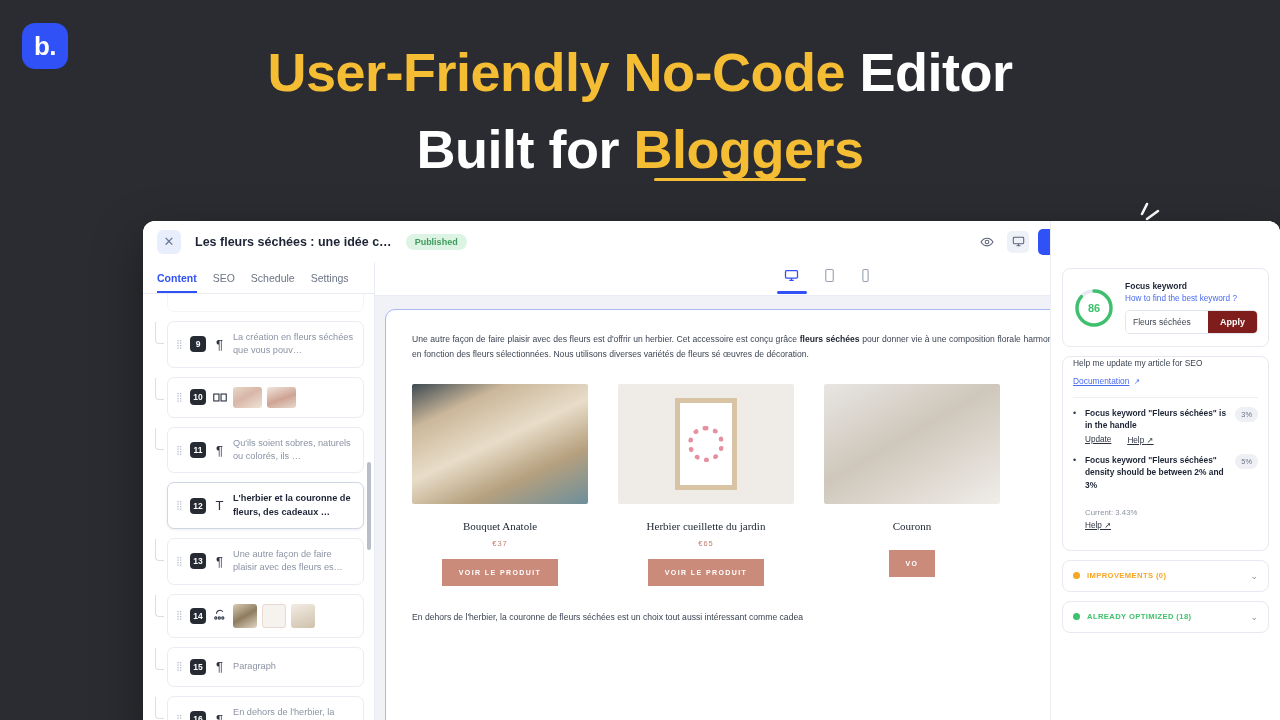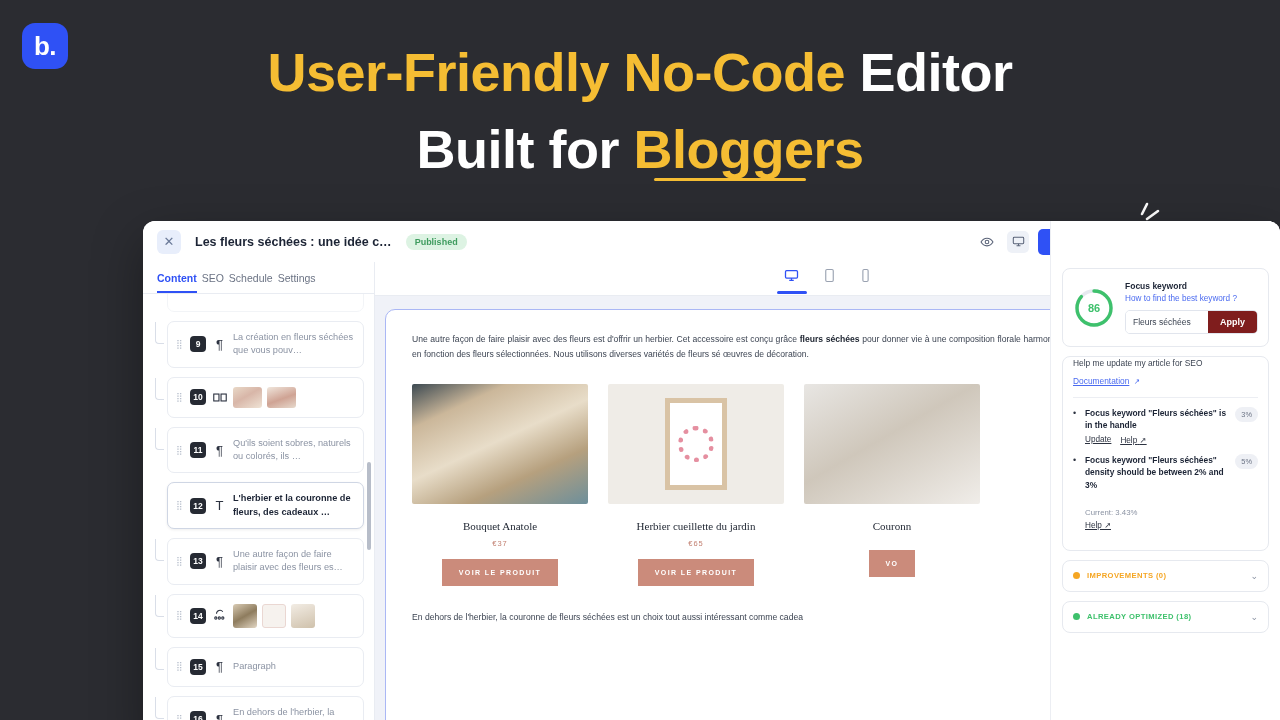--- a/index.html
+++ b/index.html
@@ -89,21 +89,21 @@
   }
 
   
   .app-body { position: relative; display: flex; height: 479px; width: 100%; }
 
   
   .left-panel {
     position: relative; width: 232px; flex: 0 0 232px;
     background: #ffffff; border-right: 1px solid #e9ecf2;
   }
-  .tabs { display: flex; gap: 5px; padding: 10px 14px 0 14px; border-bottom: 1px solid #e9ecf2; }
+  .tabs { display: flex; gap: 16px; padding: 10px 14px 0 14px; border-bottom: 1px solid #e9ecf2; }
   .tab { font-size: 10.5px; color: #6b7384; padding-bottom: 7px; cursor: pointer; white-space: nowrap; }
   .tab.active { color: #2f51f5; font-weight: 600; border-bottom: 2px solid #2f51f5; }
 
   .blocks { position: relative; padding: 6px 10px 0 24px; height: 438px; overflow: hidden; }
   .block {
     position: relative; background: #fff; border: 1px solid #e9ecf2; border-radius: 7px;
     margin-bottom: 9px; padding: 9px 8px; display: flex; align-items: center; gap: 6px;
     cursor: pointer; min-height: 40px;
   }
   .block.selected { border-color: #cfd6e4; box-shadow: 0 1px 3px rgba(0,0,0,0.07); }
@@ -151,21 +151,21 @@
   }
   .page-inner { padding: 22px 26px 0 26px; }
   .art-h2 {
     font-family: "Liberation Serif", serif; font-size: 13.5px; color: #1d2430;
     margin-bottom: 13px;
   }
   .art-p {
     font-size: 8.6px; line-height: 1.75; color: #3c4452; text-align: justify;
   }
   .art-p b { color: #1d2430; }
-  .prod-row { display: flex; gap: 20px; margin-top: 22px; }
+  .prod-row { display: flex; gap: 30px; margin-top: 22px; }
   .prod { width: 176px; flex: 0 0 176px; text-align: center; }
   .prod-img { width: 176px; height: 120px; border-radius: 2px; background-size: cover; background-position: center; }
   .prod-name { font-family: "Liberation Serif", serif; font-size: 11px; color: #1d2430; margin-top: 16px; }
   .prod-price { font-size: 7.5px; color: #c38172; letter-spacing: 1px; margin-top: 7px; }
   .prod-btn {
     display: inline-block; margin-top: 11px; background: #cb8b7b; color: #fff;
     font-size: 7px; font-weight: 700; letter-spacing: 1.4px; padding: 10px 17px;
     cursor: pointer; white-space: nowrap;
   }
   .art-p2 { margin-top: 24px; font-size: 8.6px; line-height: 1.75; color: #3c4452; }
@@ -211,21 +211,21 @@
   .chev { margin-left: auto; color: #8b93a3; font-size: 9px; }
   .sec-body { padding: 0 10px 11px 10px; }
   .help-txt { font-size: 8.4px; color: #3c4452; line-height: 1.5; }
   .doc-link { font-size: 8.4px; color: #4a6af0; text-decoration: underline; cursor: pointer; }
   .hr { height: 1px; background: #eceef3; margin: 9px 0; }
   .issue { display: flex; gap: 6px; margin-bottom: 9px; }
   .bullet { font-size: 9px; color: #2c3240; line-height: 1.45; flex: 0 0 6px; }
   .issue-main { flex: 1 1 auto; min-width: 0; }
   .issue-txt { font-size: 8.4px; font-weight: 700; color: #1c2435; line-height: 1.5; }
   .issue-sub { font-size: 7.8px; color: #8b93a3; margin-top: 16px; }
-  .issue-links { margin-top: 3px; display: flex; gap: 9px; }
+  .issue-links { margin-top: 3px; display: flex; gap: 16px; }
   .issue-links span { font-size: 8.2px; color: #2c3240; text-decoration: underline; cursor: pointer; }
   .pct {
     flex: 0 0 auto; align-self: flex-start; background: #eef0f5; color: #6b7384;
     font-size: 7.4px; border-radius: 9px; padding: 3px 6px;
   }
 </style>
 </head>
 <body>
 
 <div id="stage">

